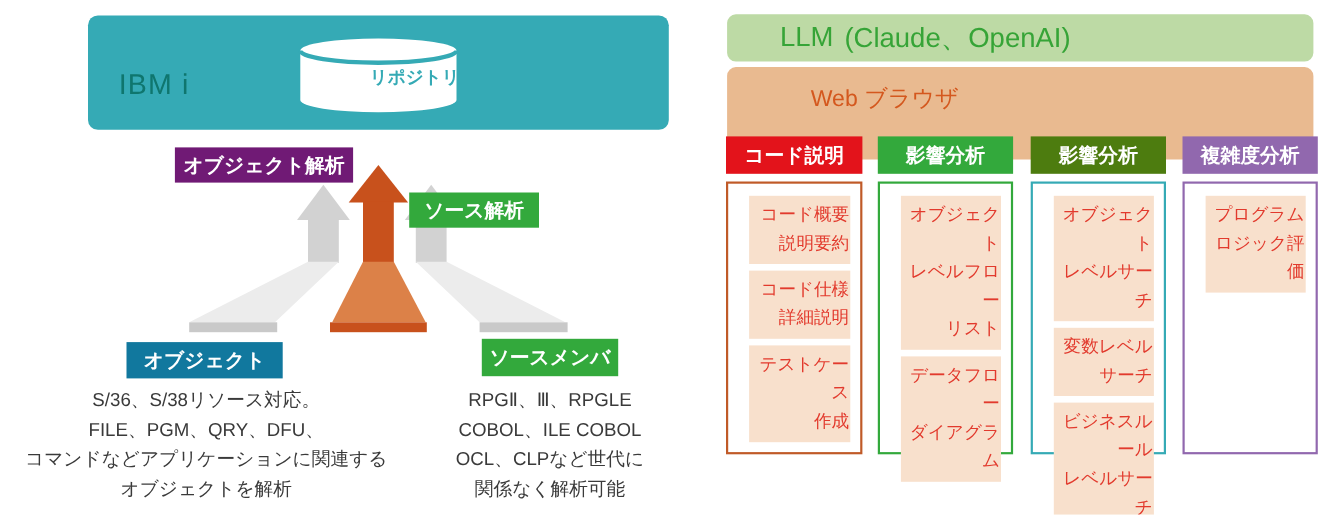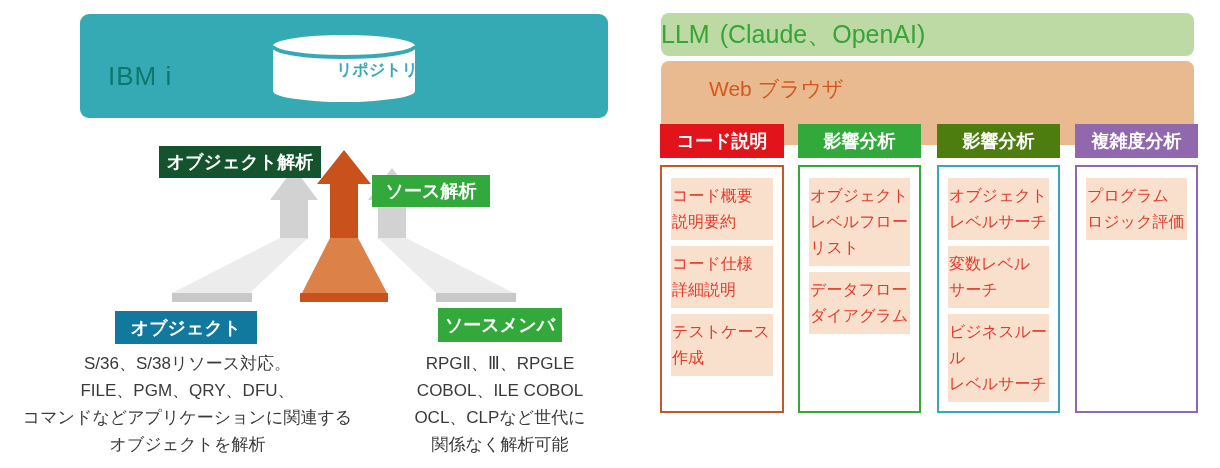--- a/index.html
+++ b/index.html
@@ -12,46 +12,46 @@
   .ibm-title{left:108px;top:61px;color:#0f766e;font-size:26px;letter-spacing:1px;}
   .cylinder{left:270px;top:33px;width:148px;height:72px;}
   .repo-label{left:270px;top:60px;width:148px;text-align:right;color:#35aab5;font-size:16px;font-weight:bold;}
 
   
   .rag-badge{left:584px;top:44px;width:106px;height:31px;background:#8d64a9;color:#fff;
              font-size:17px;font-weight:bold;display:flex;align-items:center;justify-content:center;z-index:6;}
 
   
   .llm-box{left:661px;top:13px;width:533px;height:43px;background:#bdDAa5;background:#bddaa5;border-radius:8px;
-           display:flex;align-items:center;box-sizing:border-box;z-index:2;}
+           display:flex;align-items:center;padding-left:48px;box-sizing:border-box;z-index:2;}
   .llm-big{color:#36a437;font-size:25px;}
   .llm-small{color:#36a437;font-size:25px;margin-left:10px;}
   .web-box{left:661px;top:61px;width:533px;height:84px;background:#e9ba90;border-radius:8px;
-           padding:14px 0 0 48px;box-sizing:border-box;z-index:1;}
+           padding:14px 0 0 76px;box-sizing:border-box;z-index:1;}
   .web-label{color:#d4581e;font-size:21px;}
 
   
   .badge{color:#fff;font-weight:bold;font-size:18px;display:flex;align-items:center;justify-content:center;z-index:5;}
-  .obj-analysis{left:159px;top:146px;width:162px;height:32px;background:#14532d;}
+  .obj-analysis{left:159px;top:134px;width:162px;height:32px;background:#701a75;}
   .src-analysis{left:372px;top:134px;width:118px;height:32px;background:#33a93c;margin-top:41px;}
   .obj-badge{left:115px;top:311px;width:142px;height:33px;background:#11789e;}
   .srcm-badge{left:438px;top:308px;width:124px;height:34px;background:#33a93c;}
 
   
   .desc{color:#3a3a3a;font-size:17px;line-height:27px;text-align:center;white-space:pre-line;z-index:5;}
   .obj-desc{left:10px;top:350px;width:355px;}
   .src-desc{left:372px;top:350px;width:256px;}
 
   
   .col-header{top:124px;height:34px;color:#fff;font-weight:bold;font-size:18px;
               display:flex;align-items:center;justify-content:center;z-index:3;}
   .col-box{top:165px;height:248px;background:#fff;border:2px solid #999;box-sizing:border-box;
            padding:11px 9px;display:flex;flex-direction:column;gap:6px;z-index:3;}
-  .col-item{background:#f8e0cc;color:#e23a2d;font-size:16px;line-height:26px;text-align:left;
-            white-space:pre-line;padding:5px 1px;}
+  .col-item{background:#f8e0cc;color:#e23a2d;font-size:16px;line-height:26px;text-align:right;
+            white-space:pre-line;padding:5px 1px;margin-left:10px;}
   .c1{left:660px;width:124px;} .c2{left:798px;width:123px;} .c3{left:937px;width:123px;} .c4{left:1075px;width:123px;}
 
   svg{display:block;}
   .arrow-layer{left:0;top:0;z-index:4;}
 </style>
 </head>
 <body>
 
 <div class="canvas">
 

